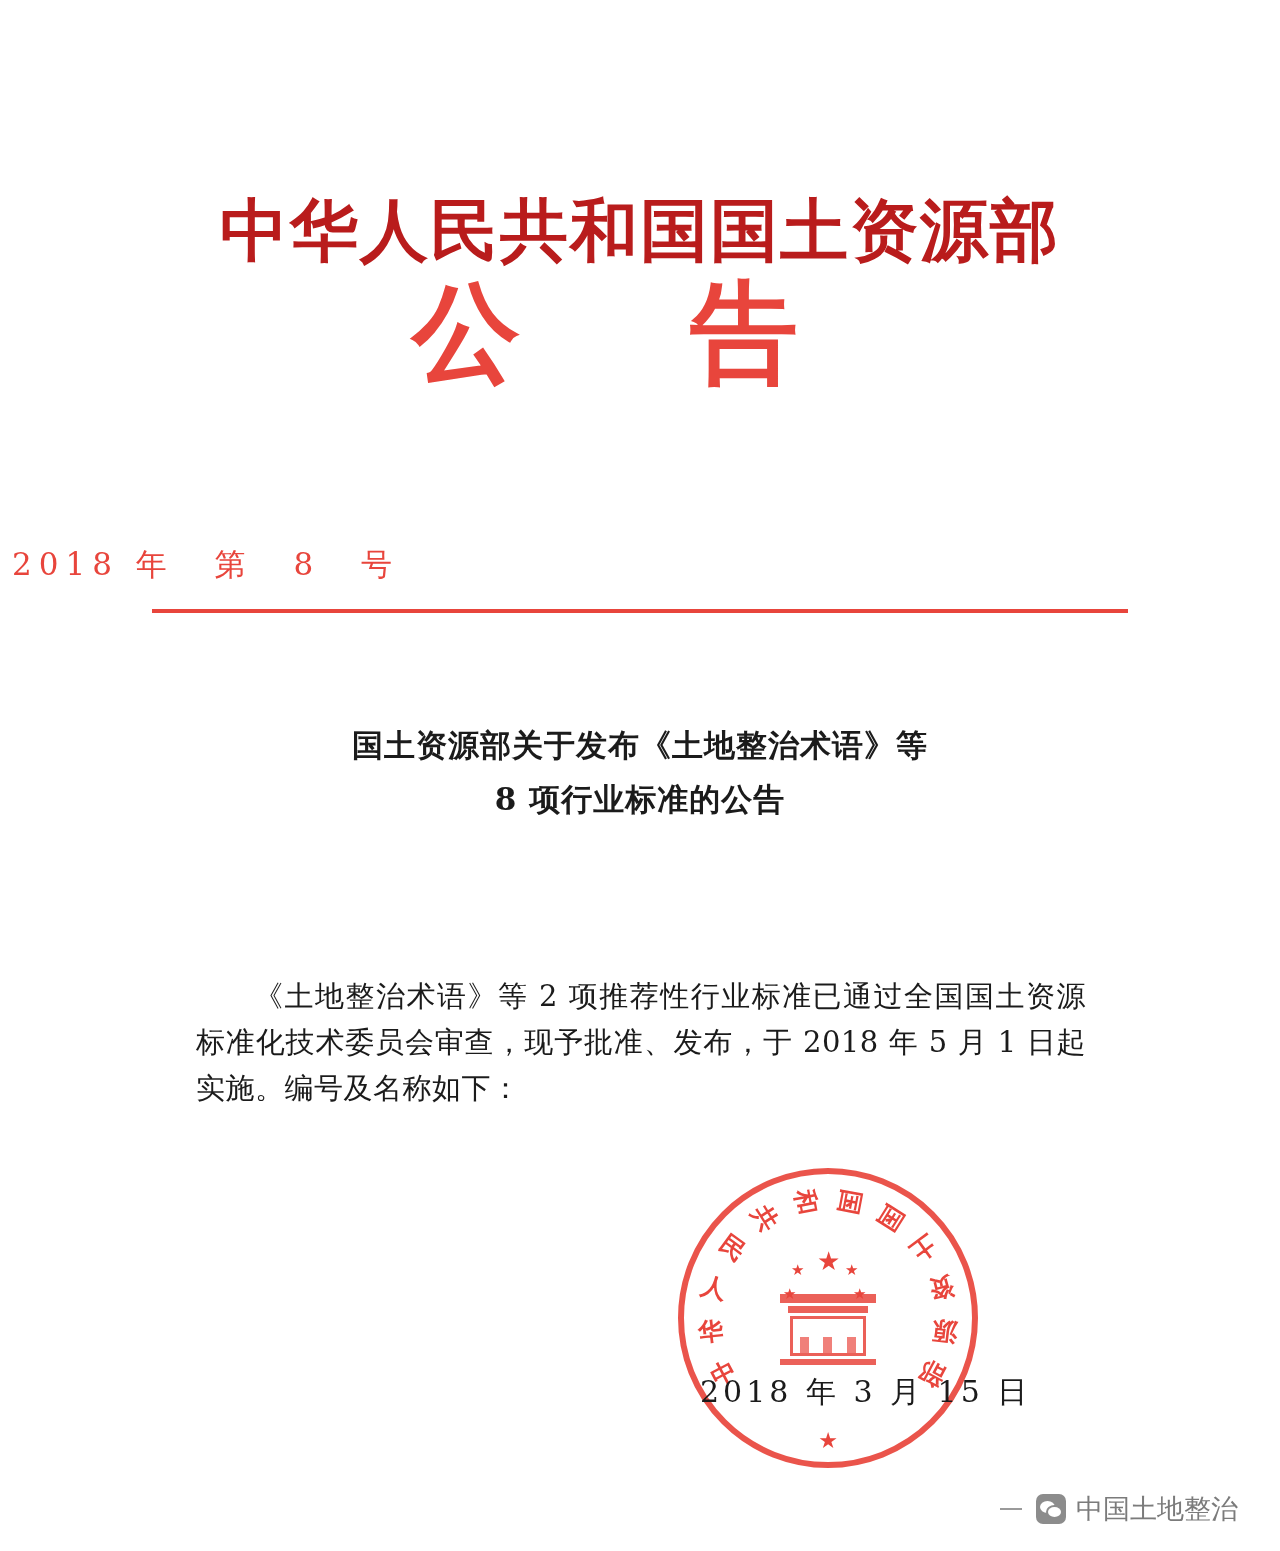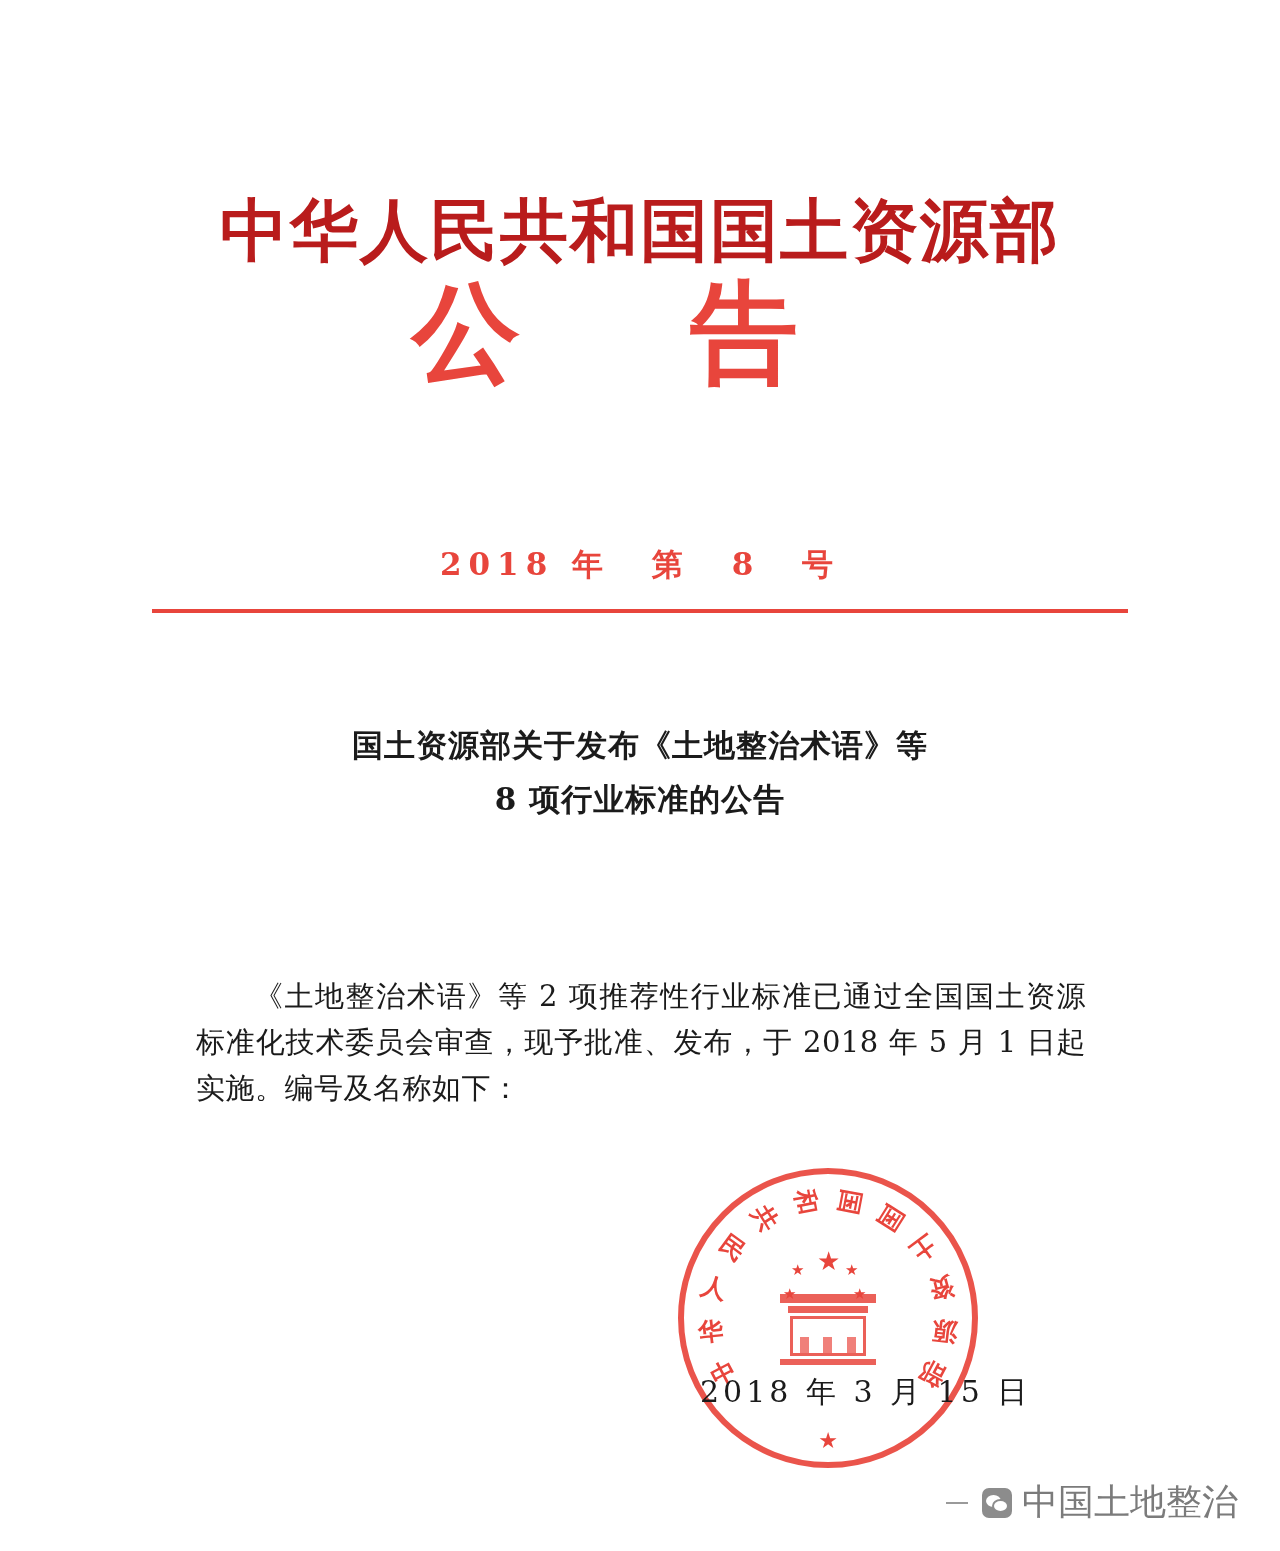--- a/index.html
+++ b/index.html
@@ -47,26 +47,24 @@
     letter-spacing: 170px;
     padding-left: 100px;
     white-space: nowrap;
   }
 
   .issue-line {
     position: absolute;
     top: 544px;
     left: 0;
     width: 100%;
-    text-align: center;
     font-family: "DejaVu Serif", serif;
     font-size: 31px;
     color: #e8453c;
     letter-spacing: 7px;
-    font-weight: bold;
   }
   .issue-line .seg { margin: 0 12px; }
 
   .red-rule {
     position: absolute;
     top: 609px;
     left: 152px;
     width: 976px;
     height: 4px;
     background: #e8453c;
@@ -231,21 +229,21 @@
   
   .footer-wm {
     position: absolute;
     right: 42px;
     bottom: 24px;
     display: flex;
     align-items: center;
     gap: 10px;
     color: #7b7b7b;
     font-family: "DejaVu Sans", sans-serif;
-    font-size: 36px;
+    font-size: 27px;
     white-space: nowrap;
   }
   .wm-dash {
     display: inline-block;
     width: 22px;
     height: 2px;
     background: #9a9a9a;
     margin-right: 4px;
   }
   .wechat-badge {

